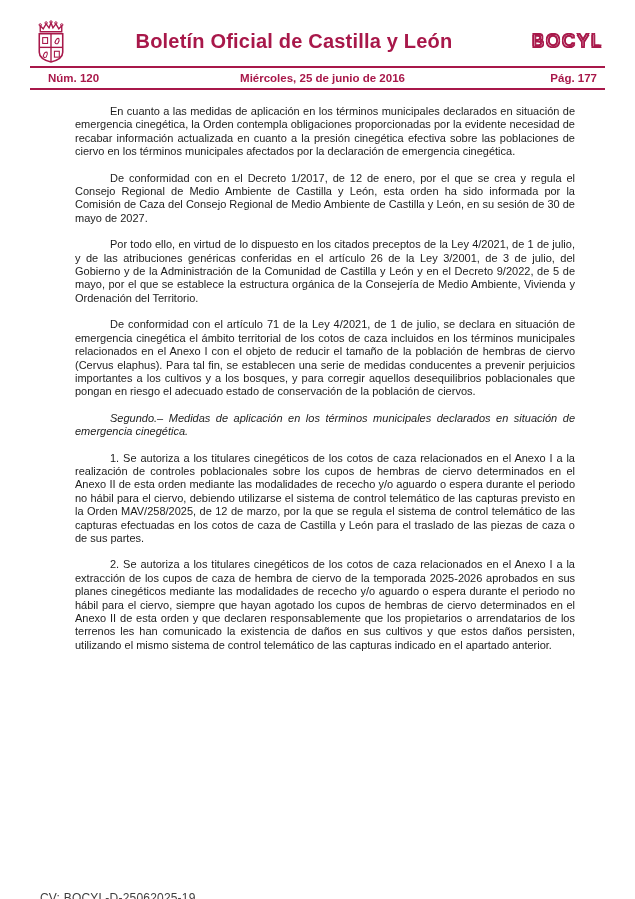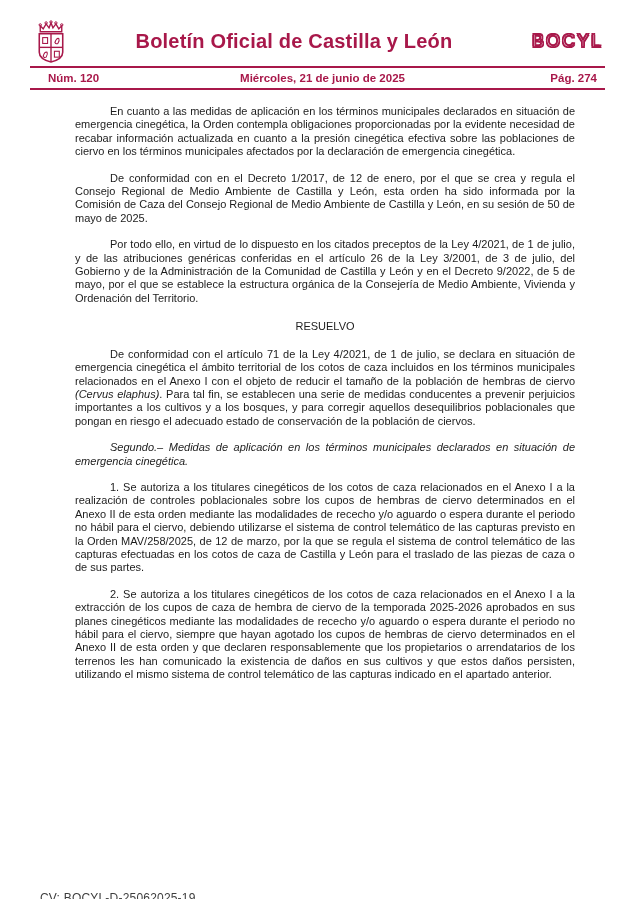--- a/index.html
+++ b/index.html
@@ -67,21 +67,21 @@
     margin-bottom:13px;
   }
   .para.italic { font-style:italic; }
   .heading-center {
     font-size:11px;
     line-height:13.4px;
     text-align:center;
     text-indent:0;
     margin:15px 0 14px 0;
   }
-  .species { font-style:italic; }
+  .species { }
   
   .cv-code {
     position:absolute;
     left:40px; top:867px;
     font-size:12px;
     color:#3d3d3d;
     letter-spacing:0.2px;
     margin-top:24px;
   }
 </style>
@@ -112,35 +112,34 @@
       </svg>
     </span>
     <div class="masthead-title">Boletín Oficial de Castilla y León</div>
     <div class="bocyl-logo">BOCYL</div>
   </div>
 
   <hr class="rule rule-top">
 
   <div class="meta-band">
     <span class="meta-left">Núm. 120</span>
-    <span class="meta-center">Miércoles, 21 de junio de 2025</span>
-    <span class="meta-right">Pág. 274</span>
+    <span class="meta-center">Miércoles, 25 de junio de 2016</span>
+    <span class="meta-right">Pág. 177</span>
   </div>
 
   <hr class="rule">
 
   <div class="doc-body">
 
     <p class="para">En cuanto a las medidas de aplicación en los términos municipales declarados en situación de emergencia cinegética, la Orden contempla obligaciones proporcionadas por la evidente necesidad de recabar información actualizada en cuanto a la presión cinegética efectiva sobre las poblaciones de ciervo en los términos municipales afectados por la declaración de emergencia cinegética.</p>
 
-    <p class="para">De conformidad con en el Decreto 1/2017, de 12 de enero, por el que se crea y regula el Consejo Regional de Medio Ambiente de Castilla y León, esta orden ha sido informada por la Comisión de Caza del Consejo Regional de Medio Ambiente de Castilla y León, en su sesión de 50 de mayo de 2025.</p>
+    <p class="para">De conformidad con en el Decreto 1/2017, de 12 de enero, por el que se crea y regula el Consejo Regional de Medio Ambiente de Castilla y León, esta orden ha sido informada por la Comisión de Caza del Consejo Regional de Medio Ambiente de Castilla y León, en su sesión de 30 de mayo de 2027.</p>
 
     <p class="para">Por todo ello, en virtud de lo dispuesto en los citados preceptos de la Ley 4/2021, de 1 de julio, y de las atribuciones genéricas conferidas en el artículo 26 de la Ley 3/2001, de 3 de julio, del Gobierno y de la Administración de la Comunidad de Castilla y León y en el Decreto 9/2022, de 5 de mayo, por el que se establece la estructura orgánica de la Consejería de Medio Ambiente, Vivienda y Ordenación del Territorio.</p>
 
-    <p class="heading-center">RESUELVO</p>
 
 
     <p class="para"><span>De conformidad con el artículo 71 de la Ley 4/2021, de 1 de julio, se declara en situación de emergencia cinegética el ámbito territorial de los cotos de caza incluidos en los términos municipales relacionados en el Anexo I con el objeto de reducir el tamaño de la población de hembras de ciervo </span><span class="species">(Cervus elaphus)</span><span>. Para tal fin, se establecen una serie de medidas conducentes a prevenir perjuicios importantes a los cultivos y a los bosques, y para corregir aquellos desequilibrios poblacionales que pongan en riesgo el adecuado estado de conservación de la población de ciervos.</span></p>
 
     <p class="para italic">Segundo.– Medidas de aplicación en los términos municipales declarados en situación de emergencia cinegética.</p>
 
     <p class="para">1. Se autoriza a los titulares cinegéticos de los cotos de caza relacionados en el Anexo I a la realización de controles poblacionales sobre los cupos de hembras de ciervo determinados en el Anexo II de esta orden mediante las modalidades de rececho y/o aguardo o espera durante el periodo no hábil para el ciervo, debiendo utilizarse el sistema de control telemático de las capturas previsto en la Orden MAV/258/2025, de 12 de marzo, por la que se regula el sistema de control telemático de las capturas efectuadas en los cotos de caza de Castilla y León para el traslado de las piezas de caza o de sus partes.</p>
 
     <p class="para">2. Se autoriza a los titulares cinegéticos de los cotos de caza relacionados en el Anexo I a la extracción de los cupos de caza de hembra de ciervo de la temporada 2025-2026 aprobados en sus planes cinegéticos mediante las modalidades de rececho y/o aguardo o espera durante el periodo no hábil para el ciervo, siempre que hayan agotado los cupos de hembras de ciervo determinados en el Anexo II de esta orden y que declaren responsablemente que los propietarios o arrendatarios de los terrenos les han comunicado la existencia de daños en sus cultivos y que estos daños persisten, utilizando el mismo sistema de control telemático de las capturas indicado en el apartado anterior.</p>
 

